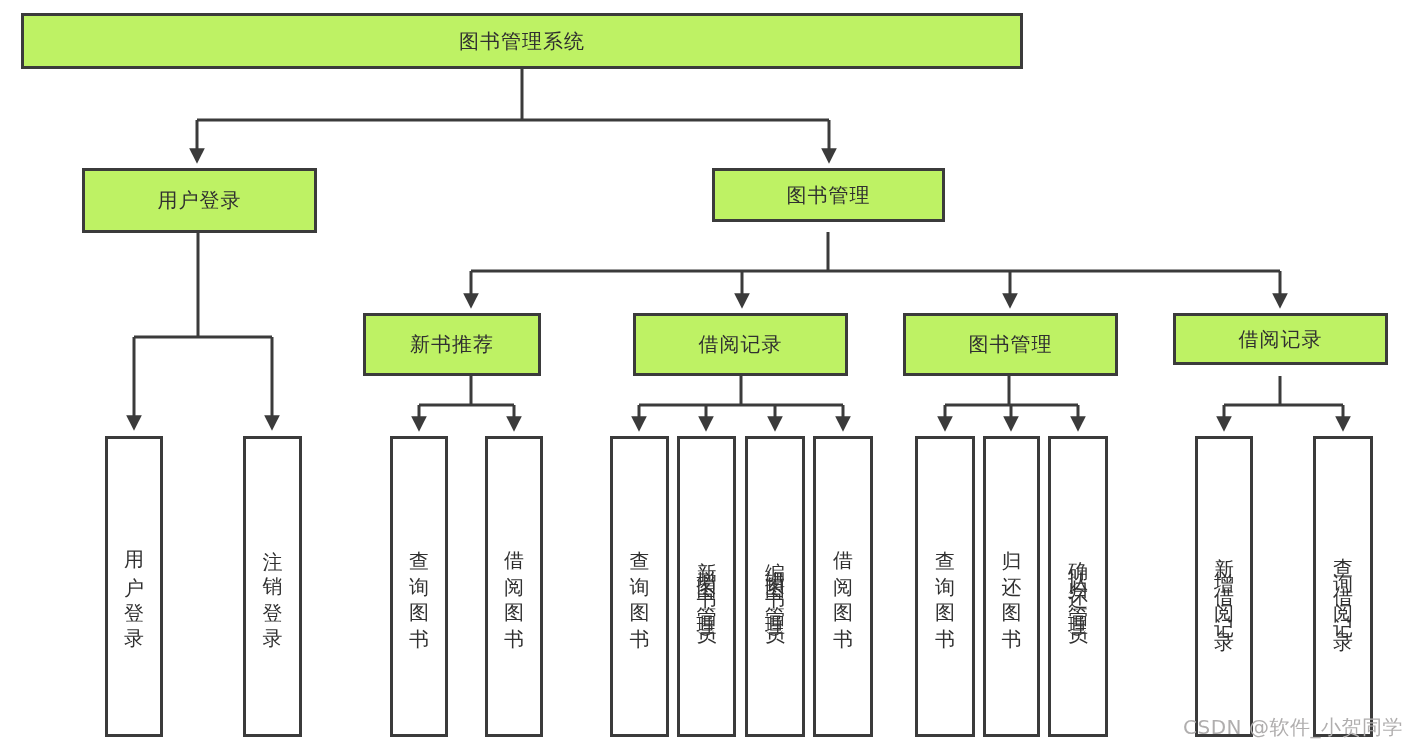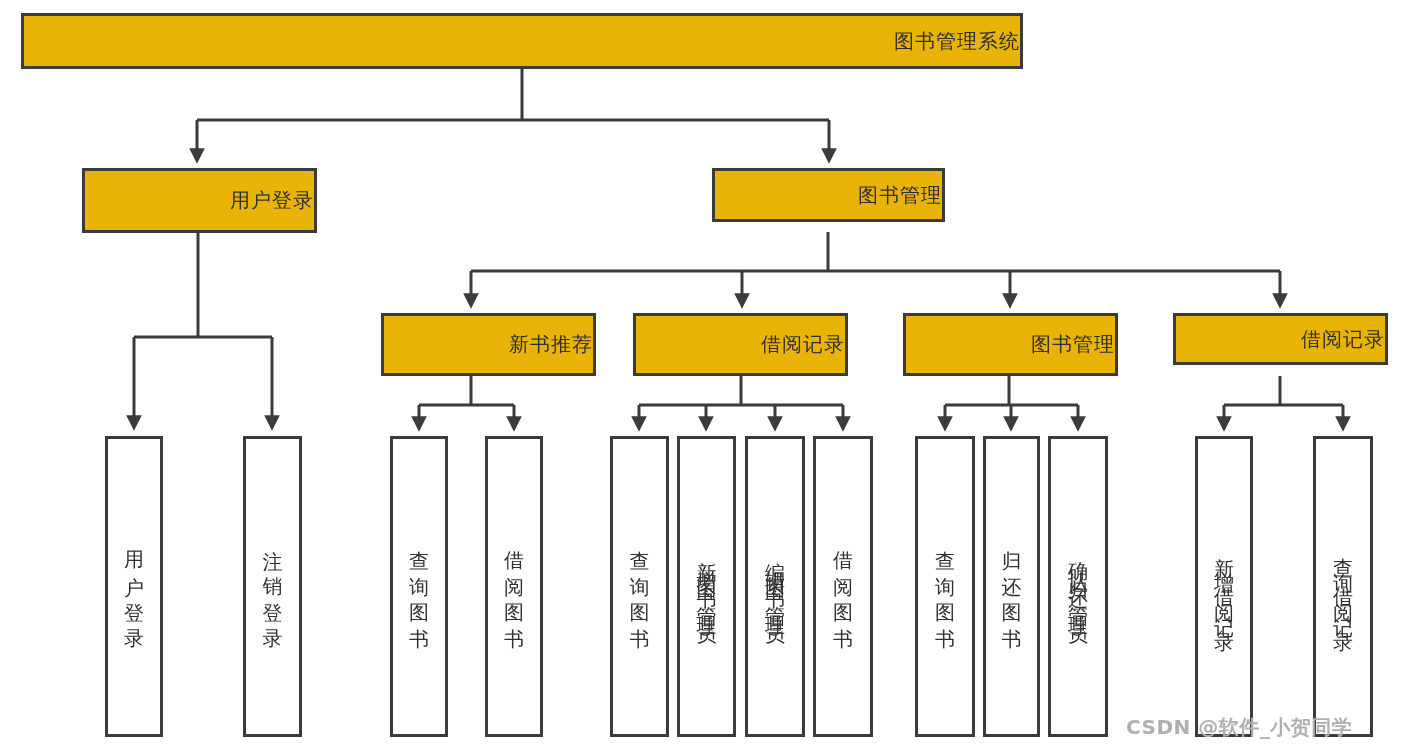--- a/index.html
+++ b/index.html
@@ -14,22 +14,22 @@
     position:relative;
     width:1405px;height:747px;
     background:var(--bg);
     overflow:hidden;
   }
   #connectors{position:absolute;left:0;top:0;z-index:1;}
   .h-box{
     position:absolute;
     box-sizing:border-box;
     border:3px solid var(--line);
-    background:#eab308;
-    display:flex;align-items:center;justify-content:flex-end;
+    background:#bef264;
+    display:flex;align-items:center;justify-content:center;
     z-index:2;
   }
   .h-label{
     font-size:20px;
     color:var(--text);
     letter-spacing:1px;
     white-space:nowrap;
   }
   .v-box{
     position:absolute;
@@ -42,27 +42,26 @@
   .v-label{
     writing-mode:vertical-rl;
     text-orientation:mixed;
     font-size:20px;
     line-height:1.05;
     color:var(--text);
     white-space:nowrap;
   }
   #watermark{
     position:absolute;
-    left:1126px;top:714px;
+    left:1183px;top:714px;
     font-size:20px;
     color:var(--wm);
     z-index:3;
     white-space:nowrap;
     letter-spacing:0.5px;
-    font-weight:bold;
   }
 </style>
 </head>
 <body>
 
 <div id="canvas">
 
   <svg id="connectors" width="1405" height="747" viewBox="0 0 1405 747">
     <defs>
       <marker id="ah" viewBox="0 0 10 10" refX="0.5" refY="5" markerWidth="6" markerHeight="5.2" orient="auto">
@@ -117,21 +116,21 @@
     <span class="h-label">图书管理系统</span>
   </div>
 
   <div class="h-box" style="left:82px;top:168px;width:235px;height:65px">
     <span class="h-label">用户登录</span>
   </div>
   <div class="h-box" style="left:712px;top:168px;width:233px;height:54px">
     <span class="h-label">图书管理</span>
   </div>
 
-  <div class="h-box" style="left:381px;top:313px;width:215px;height:63px">
+  <div class="h-box" style="left:363px;top:313px;width:178px;height:63px">
     <span class="h-label">新书推荐</span>
   </div>
   <div class="h-box" style="left:633px;top:313px;width:215px;height:63px">
     <span class="h-label">借阅记录</span>
   </div>
   <div class="h-box" style="left:903px;top:313px;width:215px;height:63px">
     <span class="h-label">图书管理</span>
   </div>
   <div class="h-box" style="left:1173px;top:313px;width:215px;height:52px">
     <span class="h-label">借阅记录</span>

